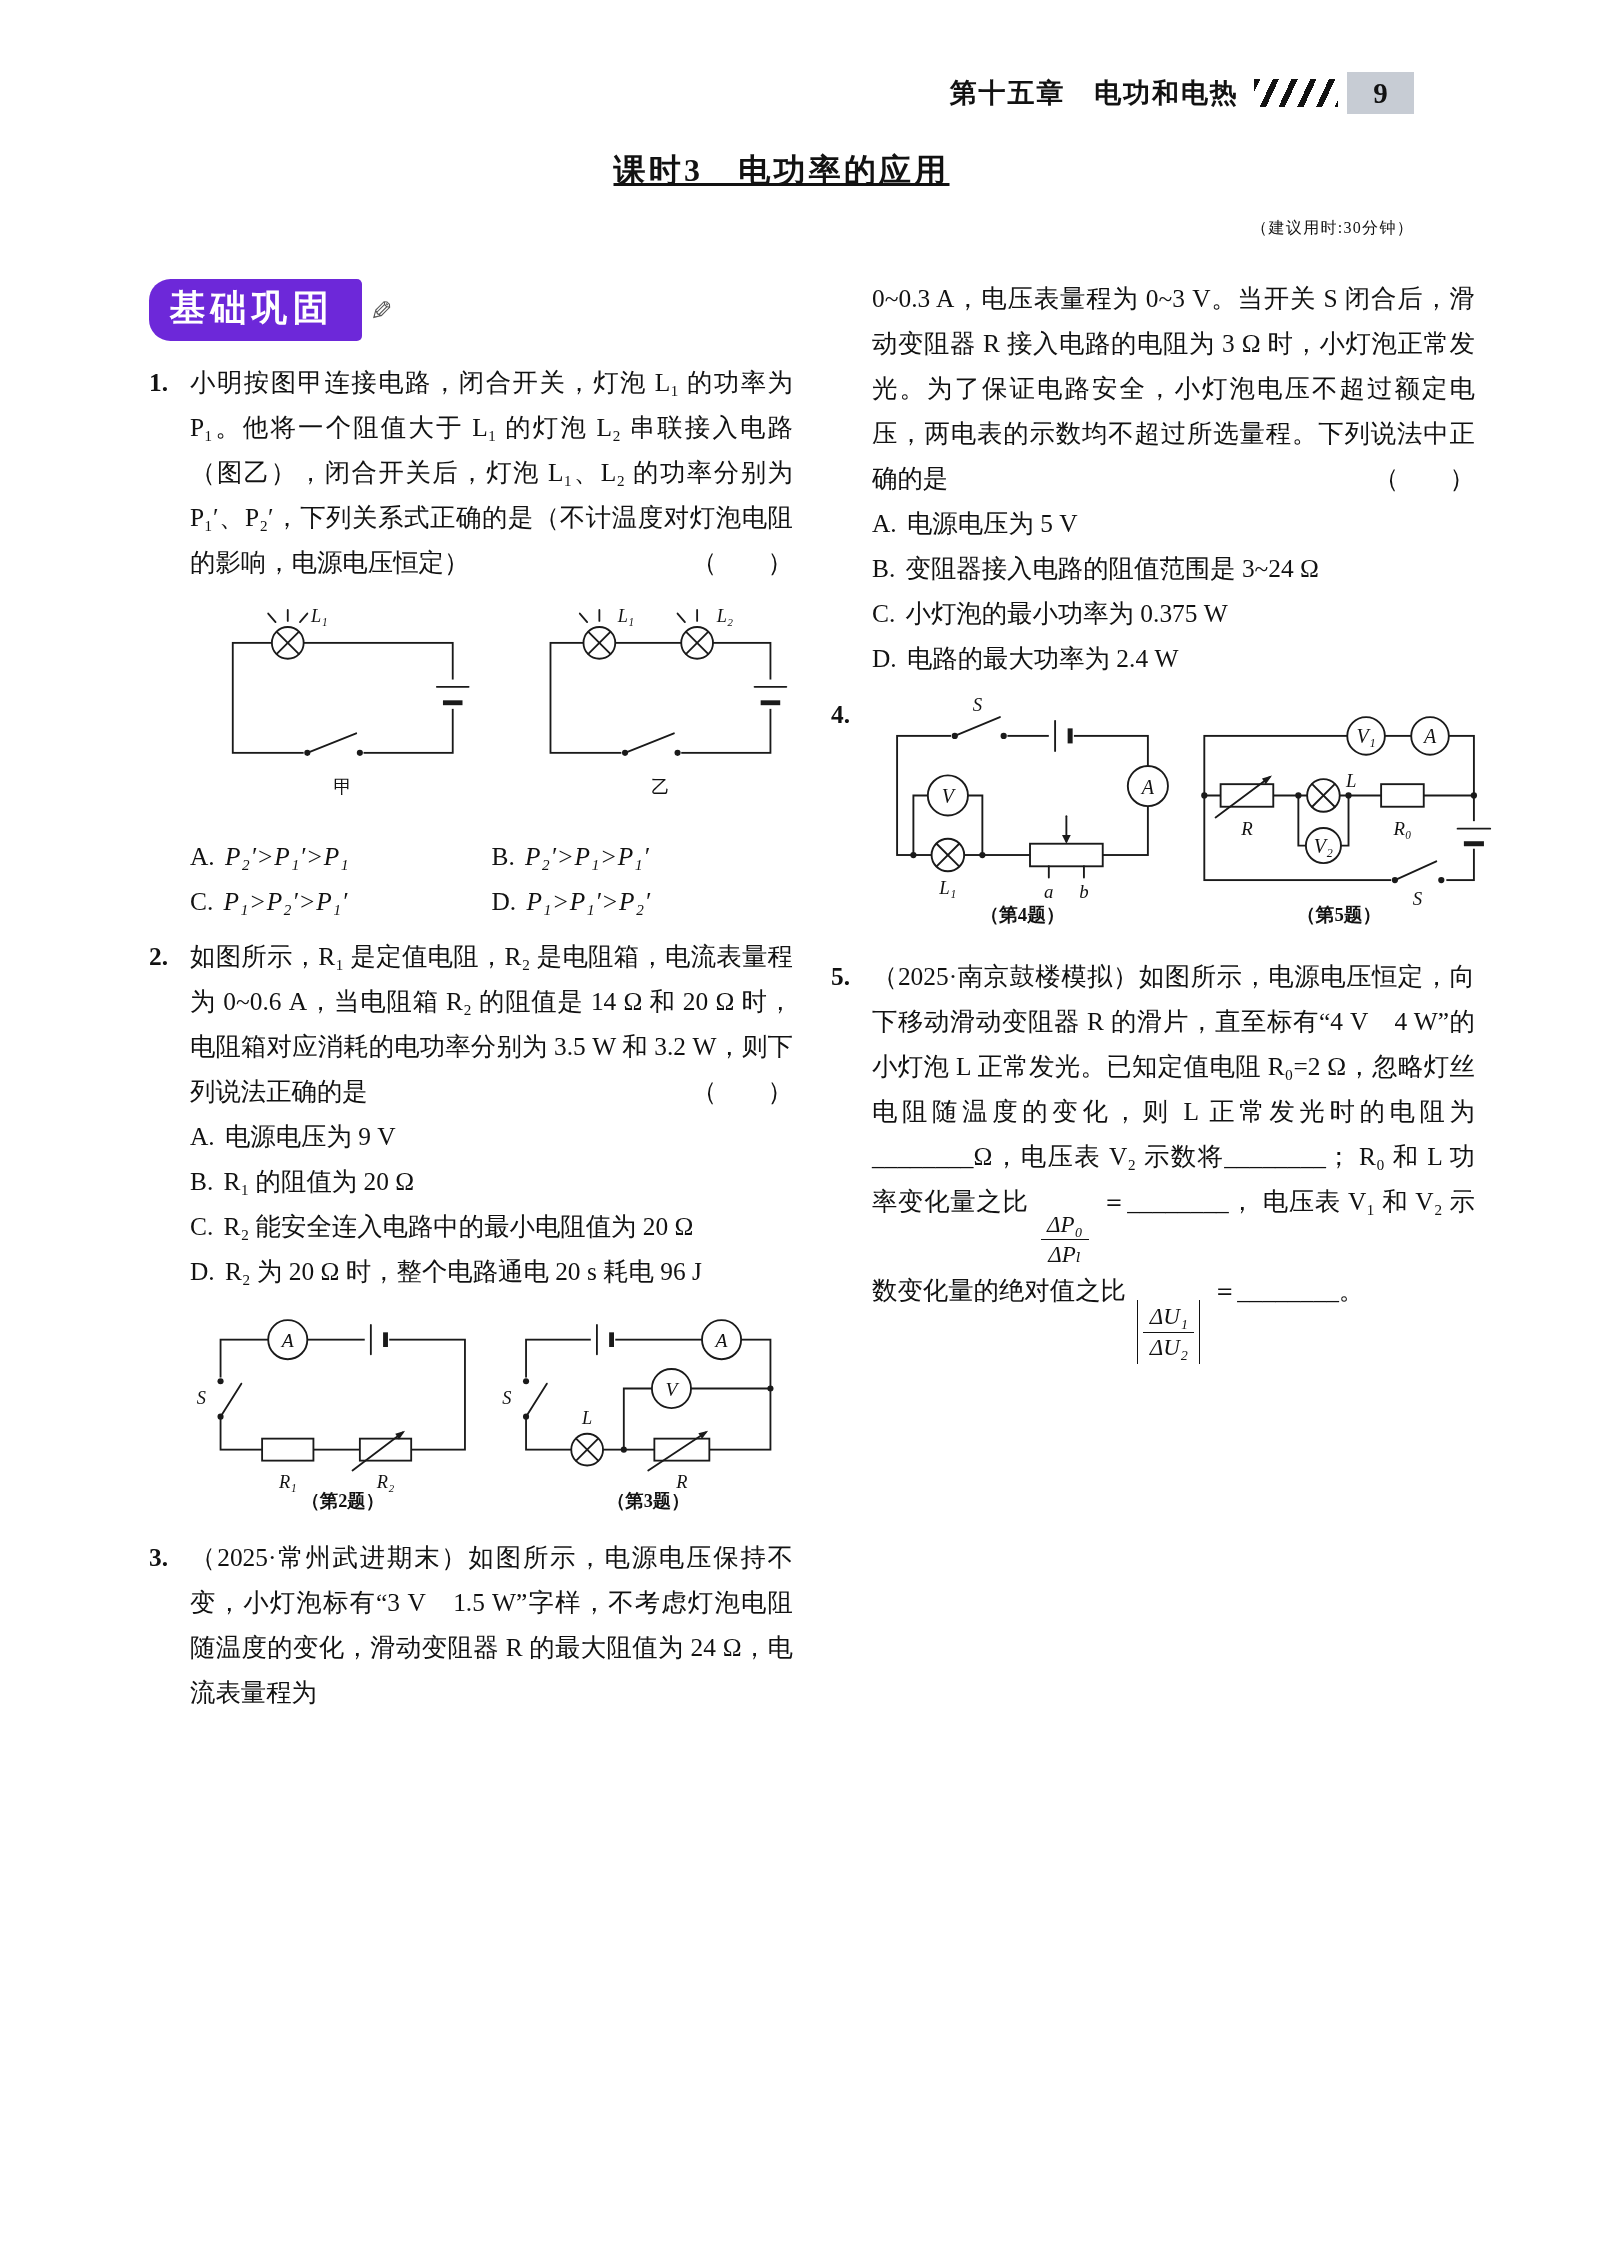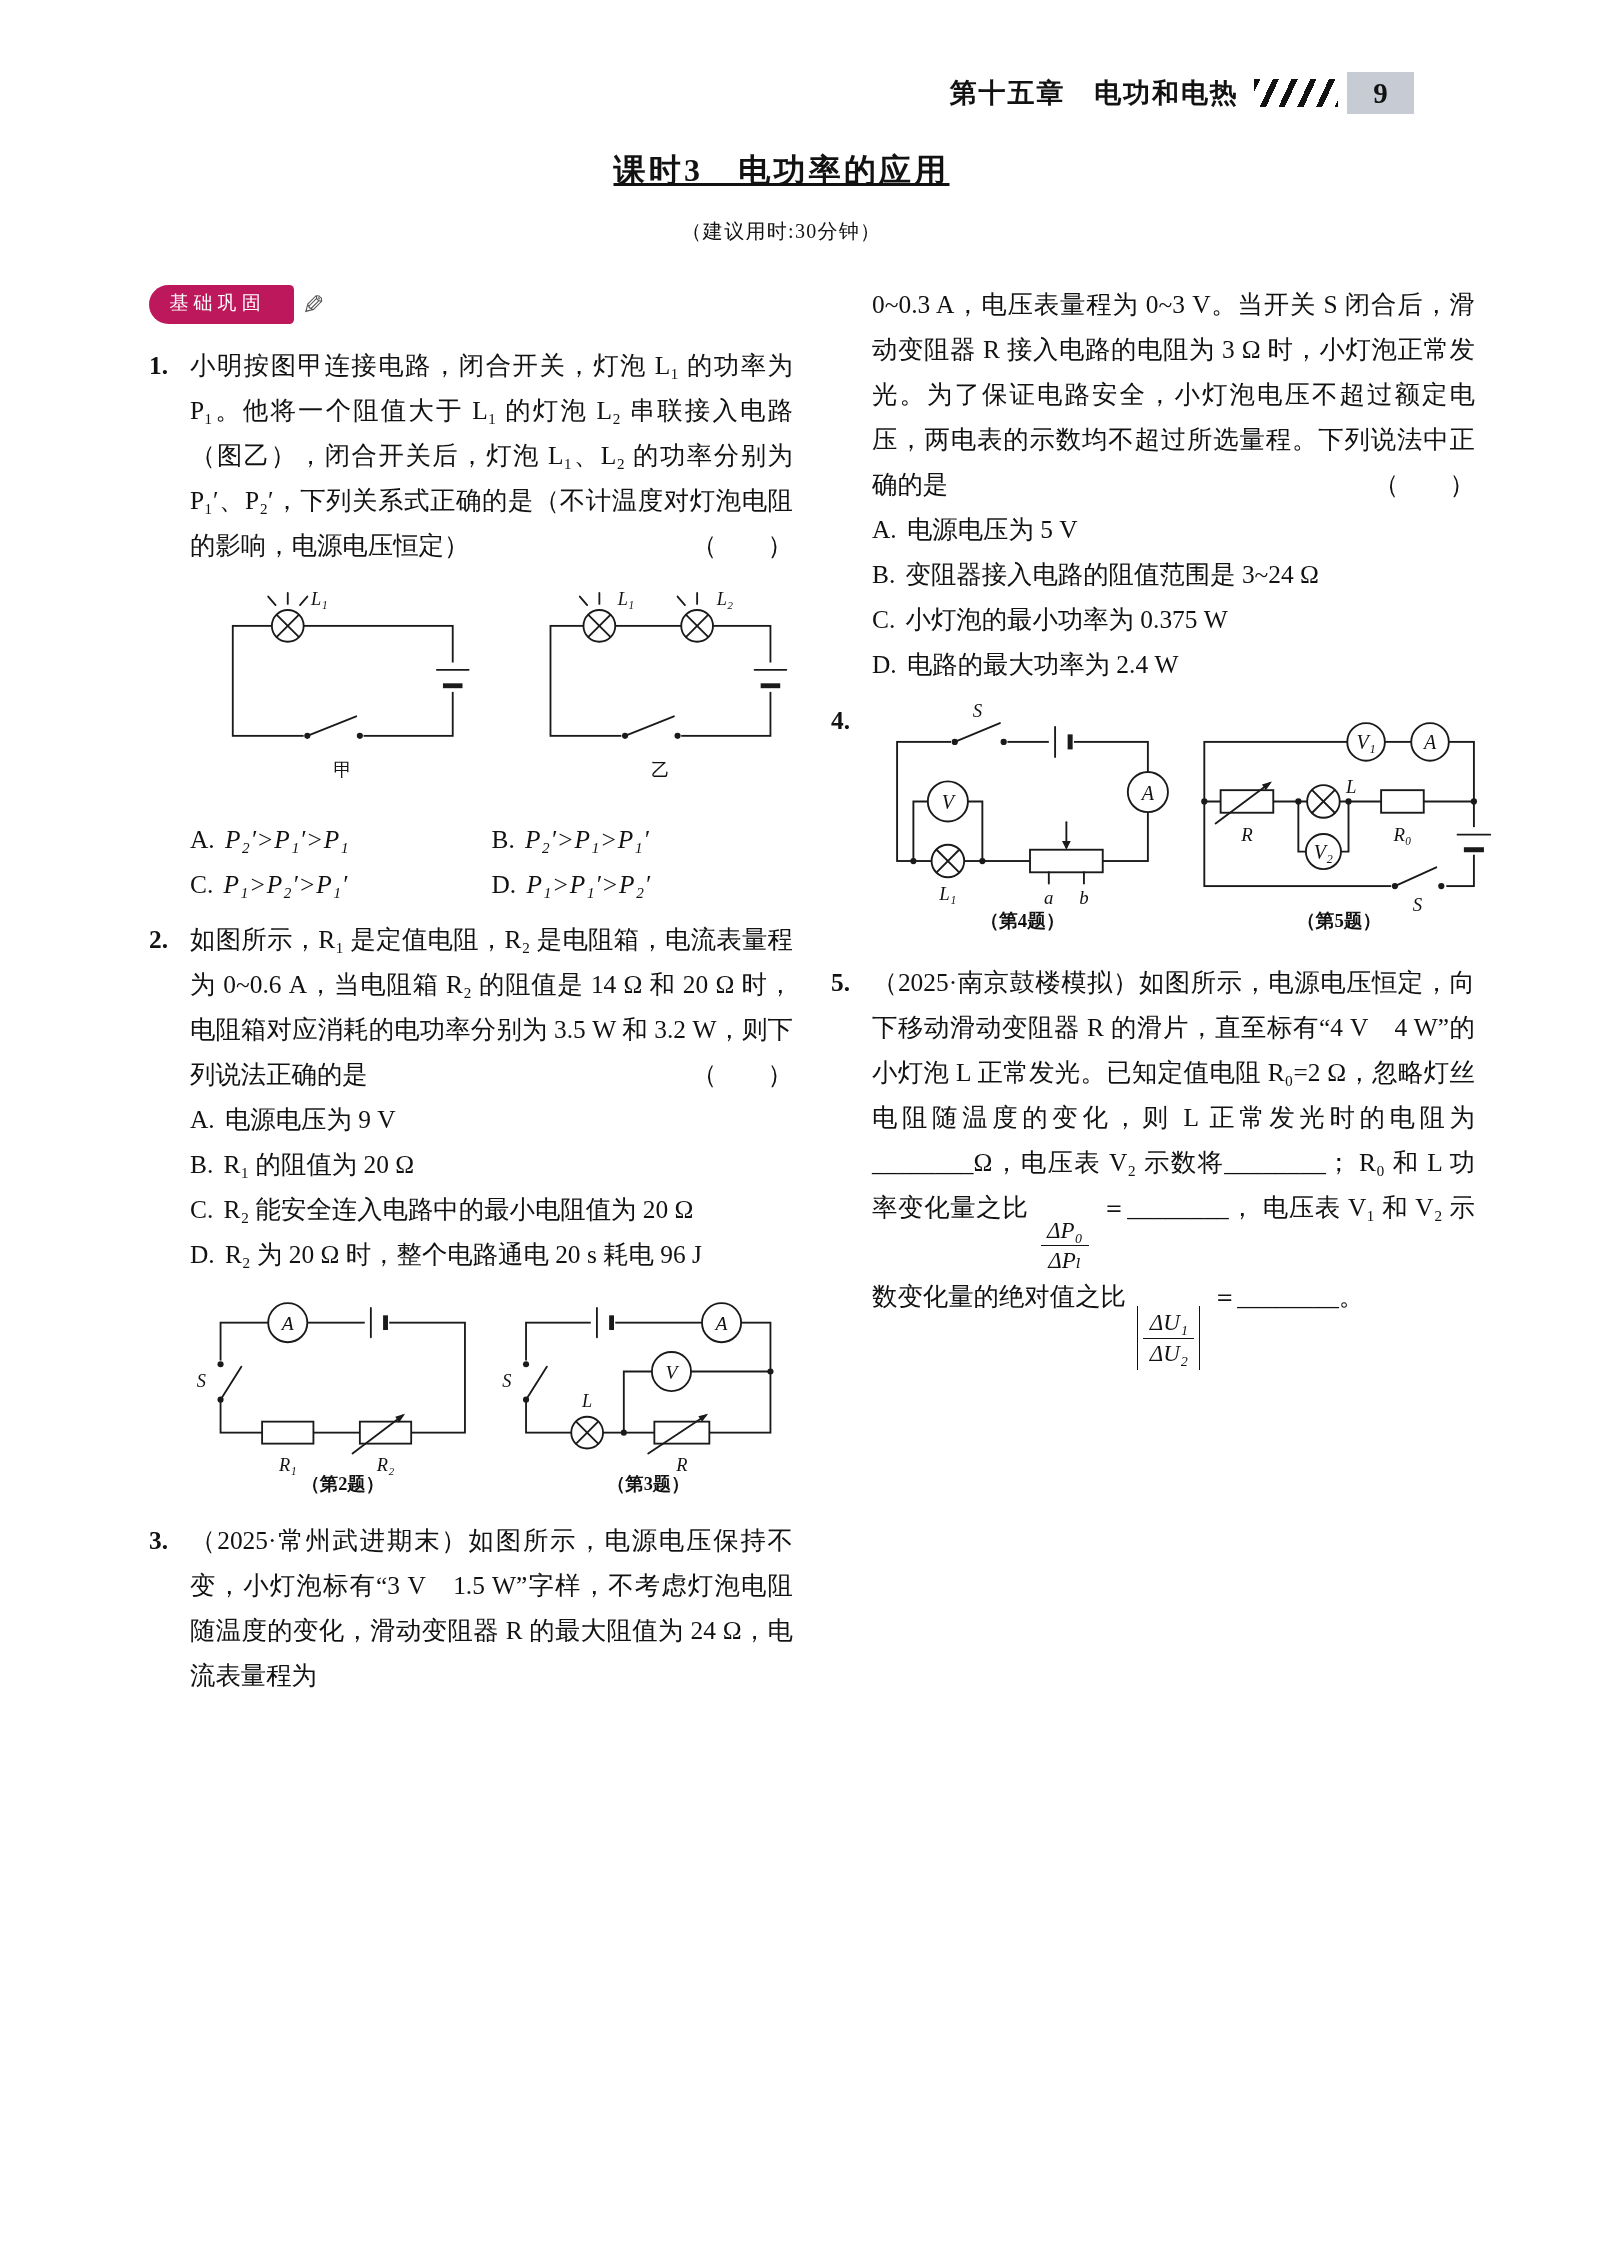--- a/index.html
+++ b/index.html
@@ -13,29 +13,29 @@
 
   
   .header { display:flex; justify-content:flex-end; align-items:center; height:46px; }
   .chapter { font-weight:bold; font-size:27px; letter-spacing:1.9px; }
   .stripes { width:84px; height:28px; margin:0 9px 0 15.3px;
     background:repeating-linear-gradient(115deg,#121212 0 5.7px,transparent 5.7px 17px); }
   .pagenum-box { width:67px; height:42px; background:#c7ccd4; display:flex; align-items:center; justify-content:center;
     font-size:29px; font-weight:bold; }
 
   .title { text-align:center; font-size:32px; font-weight:bold; margin-top:33px; letter-spacing:3.2px;text-decoration:underline; }
-  .subtitle { text-align:center; font-size:20px; margin-top:25.4px; letter-spacing:1.3px; }
+  .subtitle { text-align:right; font-size:16px; margin-top:25.4px; letter-spacing:1.3px; }
 
   .columns { display:flex; margin-top:37px; }
   .col { width:644px; }
   .divider { width:1.3px; background:#8a8a8a; margin:3.8px 19px 25.4px 19px; }
 
   
   .badge-row { display:flex; align-items:center; margin:2.5px 0 19px; }
-  .badge { background:#be185d; color:#fff; font-weight:normal; font-size:19px; letter-spacing:5.1px;
+  .badge { background:#6d28d9; color:#fff; font-weight:bold; font-size:36px; letter-spacing:5.1px;
     padding:5.1px 28px 7.6px 20.4px; border-radius:21.6px 5.1px 5.1px 21.6px; }
   .badge-icon { font-size:27px; margin-left:7.6px; color:#555; transform:rotate(90deg); display:inline-block; }
 
   
   .question, .cont { position:relative; padding-left:41px; font-size:25.4px; line-height:45px;
     text-align:justify; margin-bottom:10.2px; }
   .qnum { position:absolute; left:0; top:0; font-weight:bold; }
   .bracket { float:right; }
   .math { font-style:italic; letter-spacing:0.6px; }
 

